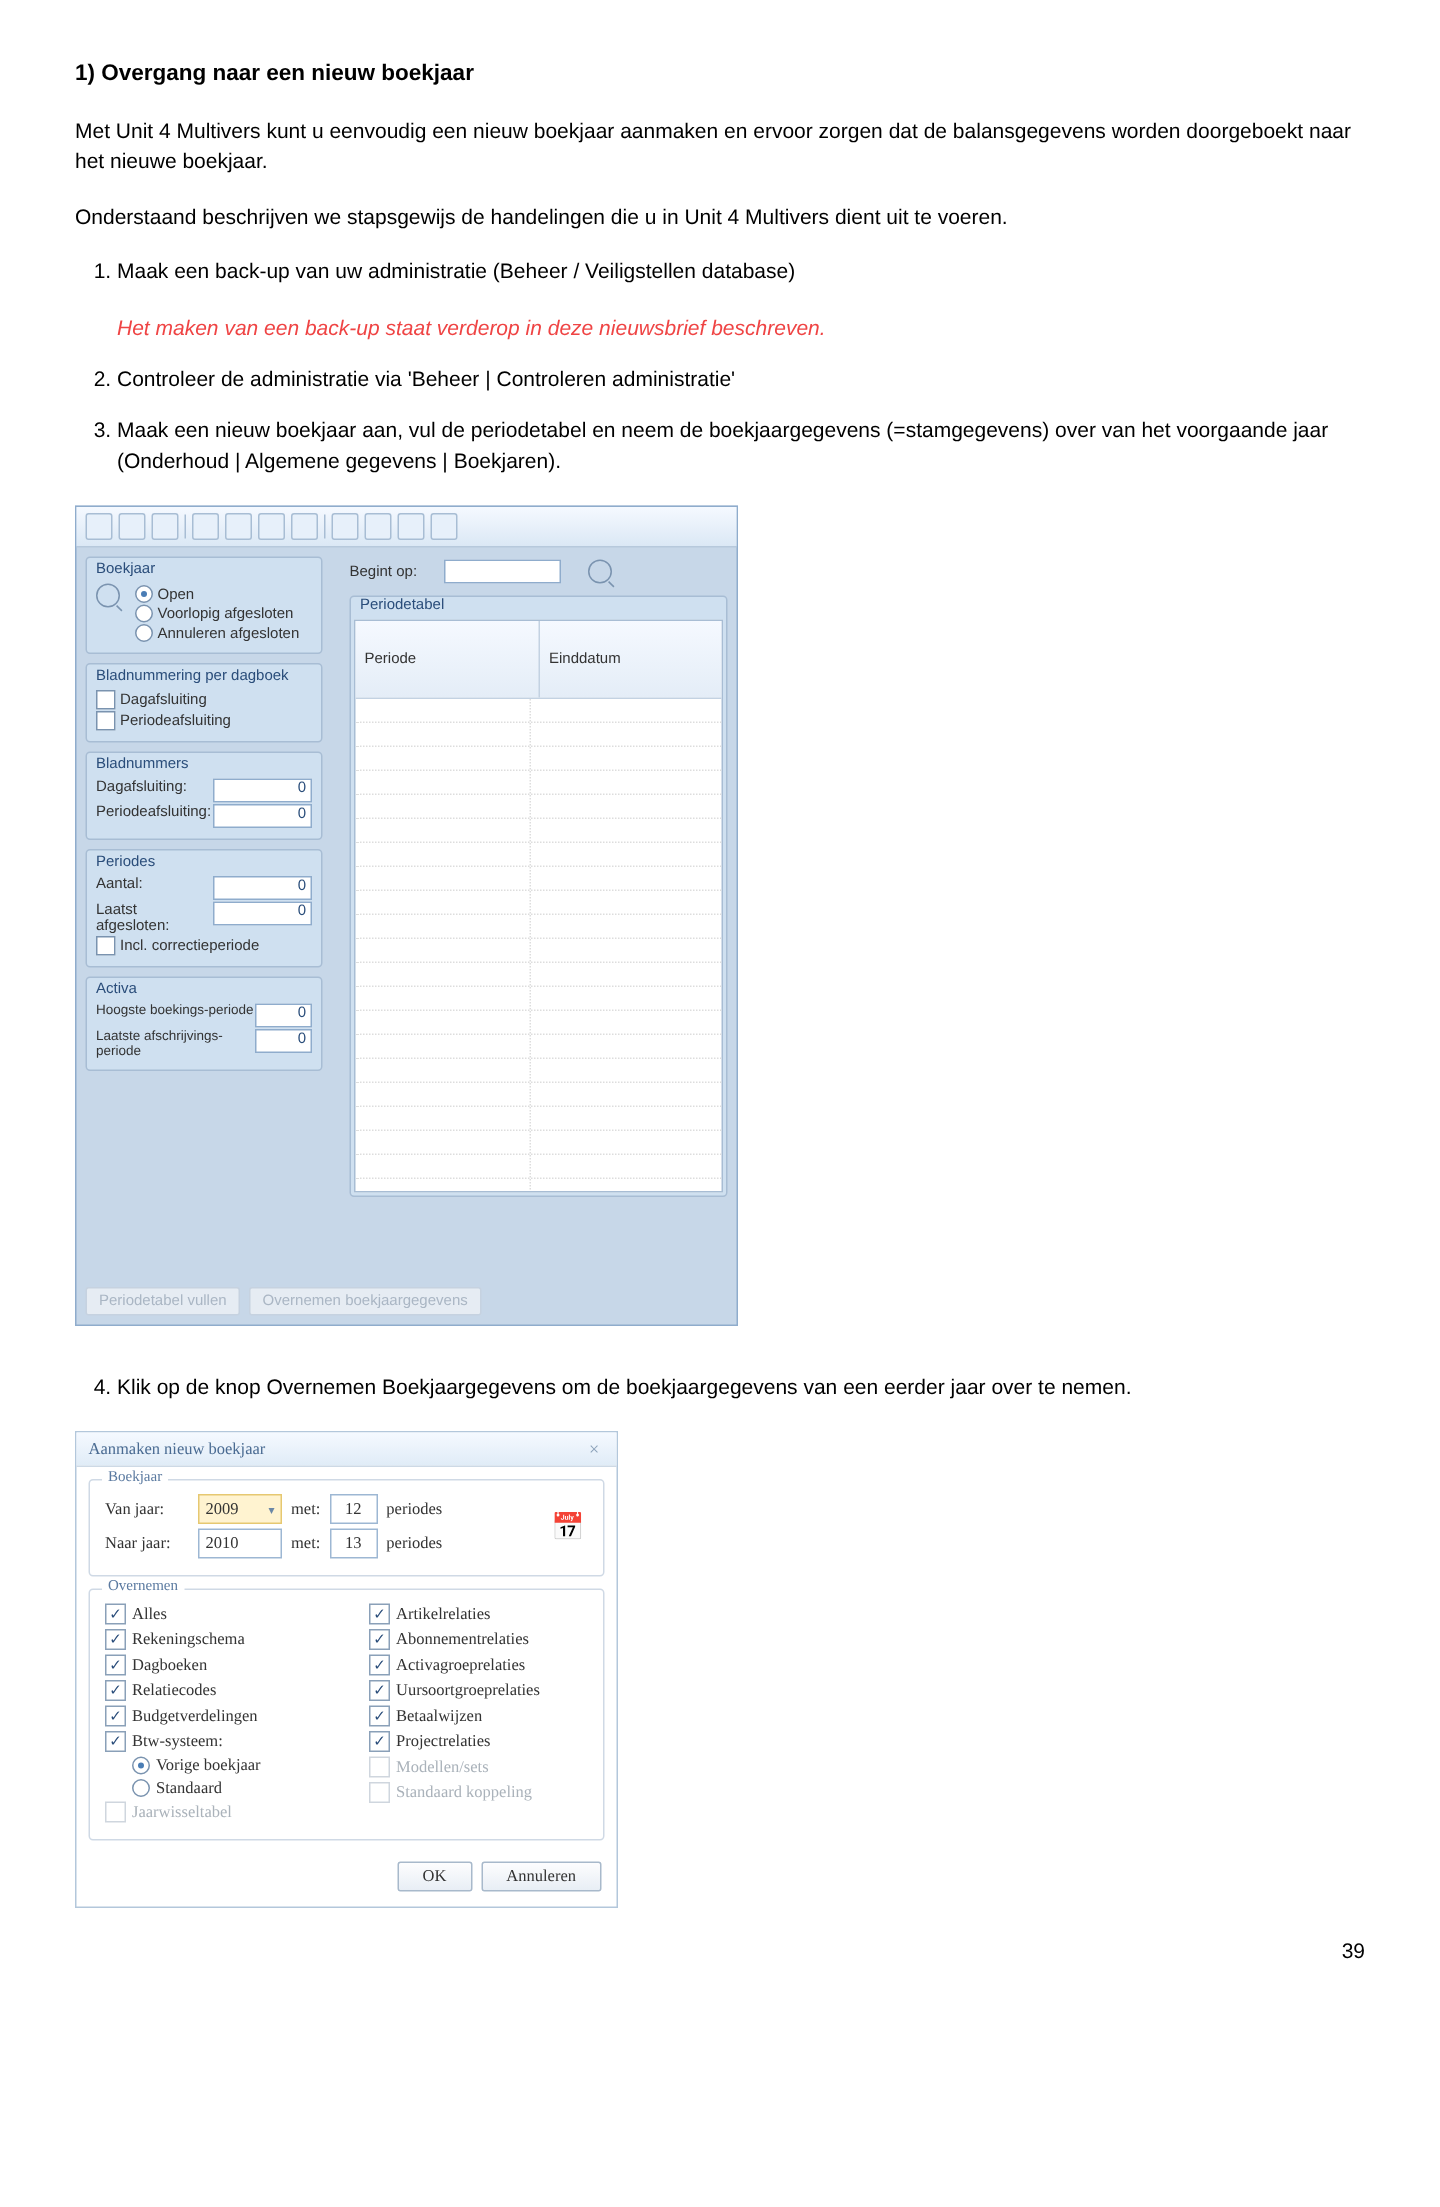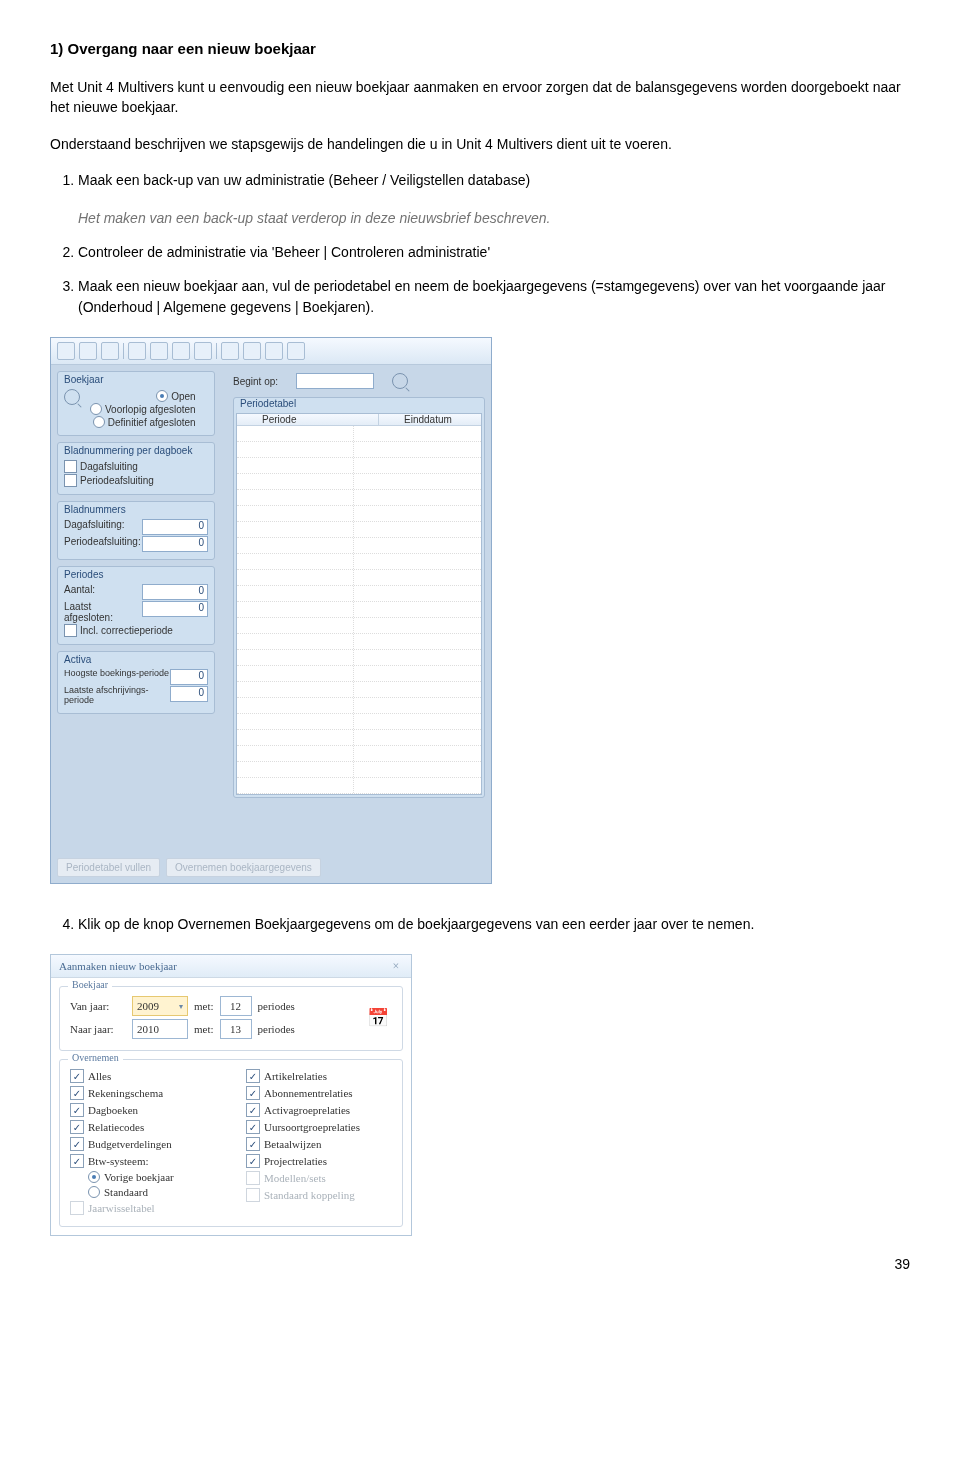--- a/index.html
+++ b/index.html
@@ -12,21 +12,21 @@
     width: 860px;
   }
   h1 {
     font-size: 15px;
     font-weight: bold;
     margin: 0 0 20px 0;
   }
   p { margin: 0 0 16px 0; line-height: 1.45; }
   ol { margin: 0 0 20px 0; padding-left: 28px; }
   ol li { margin-bottom: 14px; line-height: 1.45; }
-  .red-italic { color: #737373; font-style: italic; margin-left: 28px; margin-bottom: 16px; display: block; }
+  .red-italic { color: #ef4444; font-style: italic; margin-left: 28px; margin-bottom: 16px; display: block; }
   .screenshot1 {
     width: 440px;
     background: #c7d7e8;
     border: 1px solid #8faccc;
     font-family: Tahoma, sans-serif;
     font-size: 10px;
     color: #333;
     margin: 10px 0 30px 0;
   }
   .toolbar {
@@ -54,21 +54,21 @@
     position: relative;
   }
   .panel-title {
     position: relative;
     top: -2px;
     color: #2a4d7a;
     font-size: 10px;
     font-weight: normal;
     margin-bottom: 2px;
   }
-  .radio { display: flex; align-items: center; gap: 3px; margin: 1px 4px; justify-content: flex-end; }
+  .radio { display: flex; align-items: center; gap: 3px; margin: 1px 4px; }
   .radio-dot {
     width: 10px; height: 10px; border-radius: 50%;
     border: 1px solid #7a93af; background: #fff;
     display: inline-flex; align-items: center; justify-content: center;
   }
   .radio-dot.sel::after { content: ""; width: 4px; height: 4px; background: #4a7db5; border-radius: 50%; }
   .chk { display: flex; align-items: center; gap: 3px; margin: 1px 0; }
   .chk-box {
     width: 11px; height: 11px; border: 1px solid #7a93af; background: #fff;
     display: inline-flex; align-items: center; justify-content: center;
@@ -94,21 +94,21 @@
     border: 1px solid #a8bdd4;
     height: 380px;
     overflow: hidden;
   }
   .pt-head {
     display: flex;
     background: linear-gradient(#f5f9ff, #e4edf7);
     border-bottom: 1px solid #c3d2e2;
     font-size: 10px;
   }
-  .pt-head div { padding: 0 6px; border-right: 1px solid #c3d2e2; margin-left: 19px; }
+  .pt-head div { padding: 20px 6px; border-right: 1px solid #c3d2e2; }
   .pt-head div:first-child { width: 110px; }
   .pt-head div:last-child { flex: 1; border-right: none; }
   .pt-rows { }
   .pt-row { display: flex; border-bottom: 1px dotted #ddd; height: 15px; }
   .pt-row div:first-child { width: 116px; border-right: 1px dotted #ddd; }
   .pt-row div:last-child { flex: 1; }
   .btnrow { margin: 6px; display: flex; gap: 6px; }
   .flatbtn {
     background: #e6ecf3; border: 1px solid #c6d2e0; color: #aab6c4;
     padding: 3px 8px; font-size: 10px; border-radius: 2px; margin-top: 48px;
@@ -230,21 +230,21 @@
             <div class="radio">
                 <span class="radio-dot sel"></span>
                 <span>Open</span>
               </div>
             <div class="radio">
                 <span class="radio-dot"></span>
                 <span>Voorlopig afgesloten</span>
               </div>
             <div class="radio">
                 <span class="radio-dot"></span>
-                <span>Definitief afgesloten</span>
+                <span>Annuleren afgesloten</span>
               </div>
           </div>
         </div>
       </div>
 
       <div class="panel">
         <div class="panel-title">Bladnummering per dagboek</div>
         <div class="chk">
             <span class="chk-box"></span>
             <span>Dagafsluiting</span>
@@ -523,15 +523,19 @@
             <span>Modellen/sets</span>
           </div>
           <div class="ov-item dis">
             <span class="ov-box dis"></span>
             <span>Standaard koppeling</span>
           </div>
         </div>
     </div>
   </div>
 
+  <div class="dlg-btns">
+    <span class="dlg-btn">OK</span>
+    <span class="dlg-btn">Annuleren</span>
+  </div>
 </div>
 
 <div class="pagenum">39</div>
 
 </body></html>

